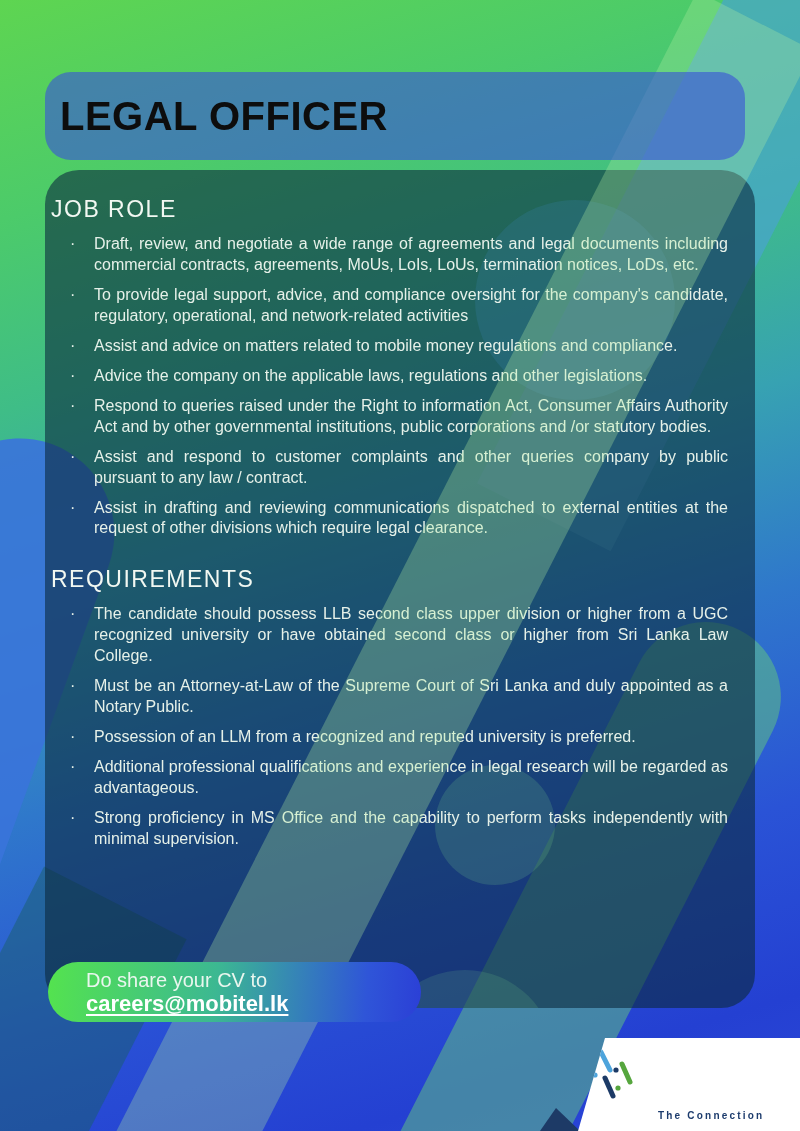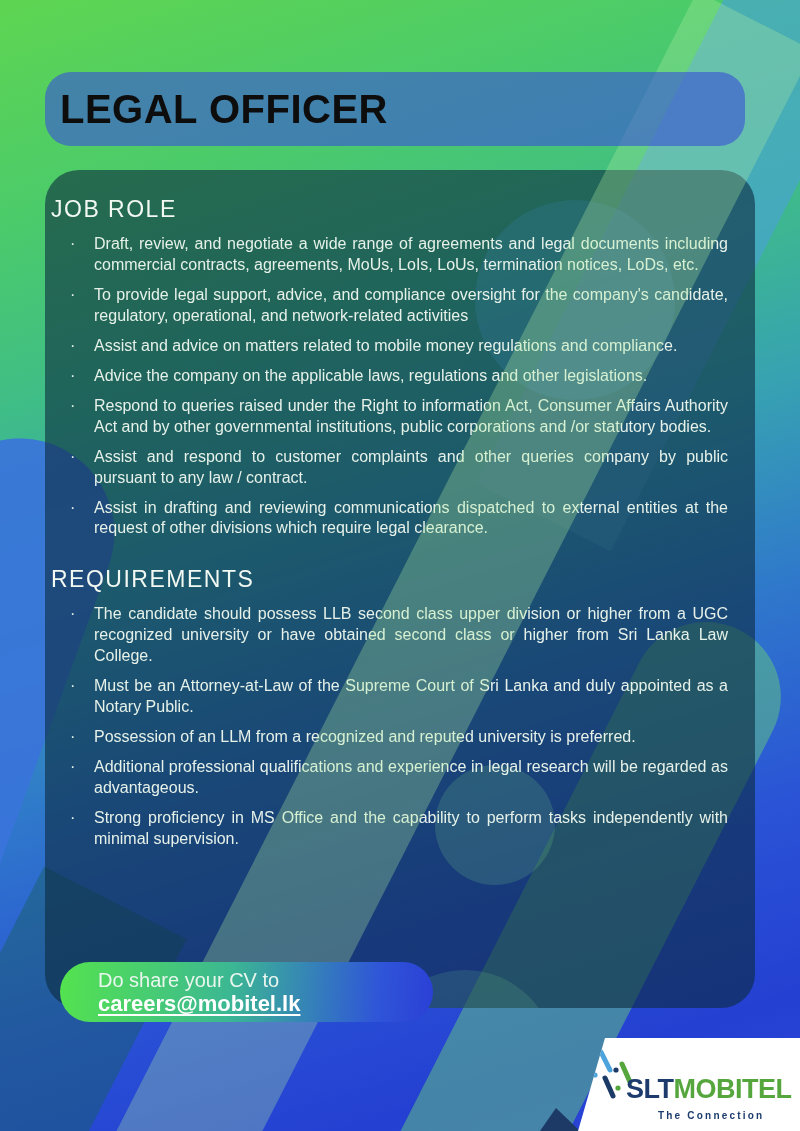--- a/index.html
+++ b/index.html
@@ -14,21 +14,21 @@
   .stripe{position:absolute;transform:rotate(27deg);}
   .s1{left:395px;top:-50px;width:130px;height:1300px;background:rgba(180,240,160,0.30);}
   .s2{left:605px;top:-50px;width:150px;height:600px;background:rgba(72,164,206,0.70);}
   .s3{left:-180px;top:420px;width:190px;height:800px;border-radius:95px;
       background:rgba(58,116,218,0.92);transform:rotate(20deg);}
   .s5{left:506px;top:592px;width:150px;height:700px;border-radius:75px;
       background:rgba(100,200,125,0.50);}
   .s6{left:-60px;top:880px;width:160px;height:420px;background:rgba(25,95,95,0.45);}
   
   .title-bar{
-    position:absolute;left:45px;top:72px;width:700px;height:74px;border-radius:26px;
+    position:absolute;left:45px;top:72px;width:700px;height:88px;border-radius:26px;
     background:rgba(58,84,214,0.62);display:flex;align-items:center;padding-left:15px;
     box-sizing:border-box;
   }
   .title-bar h1{
     margin:0;font-size:40px;font-weight:900;letter-spacing:0.5px;color:#0d0d0d;
   }
   
   .panel{
     position:absolute;left:45px;top:170px;width:710px;height:838px;border-radius:34px;
     background:rgba(12,42,62,0.60);overflow:hidden;box-sizing:border-box;
@@ -47,21 +47,21 @@
   }
   .panel h2.req{margin-top:27px;}
   .panel ul{position:relative;list-style:none;margin:7px;padding:0;}
   .panel li{
     position:relative;padding-left:36px;margin-bottom:9px;font-size:16px;
     line-height:1.31;color:#e6f1e9;text-align:justify;
   }
   .panel li::before{content:"\00B7";position:absolute;left:12px;top:0;}
   
   .cta-pill{
-    position:absolute;left:60px;top:962px;width:373px;height:60px;border-radius:30px;
+    position:absolute;left:48px;top:962px;width:373px;height:60px;border-radius:30px;
     background:linear-gradient(95deg,#54e34e 0%,#3cb892 45%,#2f55d8 85%,#2b3fd6 100%);
     box-sizing:border-box;padding:7px 0 0 38px;z-index:5;
   }
   .cta-line1{font-size:20px;color:#e9f6ee;line-height:1.1;}
   .cta-email{
     display:inline-block;font-size:22px;font-weight:700;color:#ffffff;
     text-decoration:underline;text-underline-offset:3px;line-height:1.15;
   }
   
   .logo-plate{
@@ -133,19 +133,16 @@
 
   <div class="logo-plate">
     <svg class="logo-mark" width="48" height="54" viewBox="0 0 48 54">
       <line x1="12" y1="4" x2="21" y2="22" stroke="#4da4dc" stroke-width="5" stroke-linecap="round"></line>
       <circle cx="6" cy="27" r="2.6" fill="#4da4dc"></circle>
       <line x1="16" y1="30" x2="24" y2="48" stroke="#1c3a66" stroke-width="5" stroke-linecap="round"></line>
       <circle cx="27" cy="22" r="2.6" fill="#1c3a66"></circle>
       <line x1="33" y1="16" x2="41" y2="34" stroke="#56a63e" stroke-width="5" stroke-linecap="round"></line>
       <circle cx="29" cy="40" r="2.6" fill="#56a63e"></circle>
     </svg>
-    <div class="logo-text">
-      <span class="logo-slt">SLT</span><span class="logo-mobitel">MOBITEL</span>
-    </div>
     <div class="logo-tagline">The Connection</div>
   </div>
 
 </div>
 
 </body></html>

